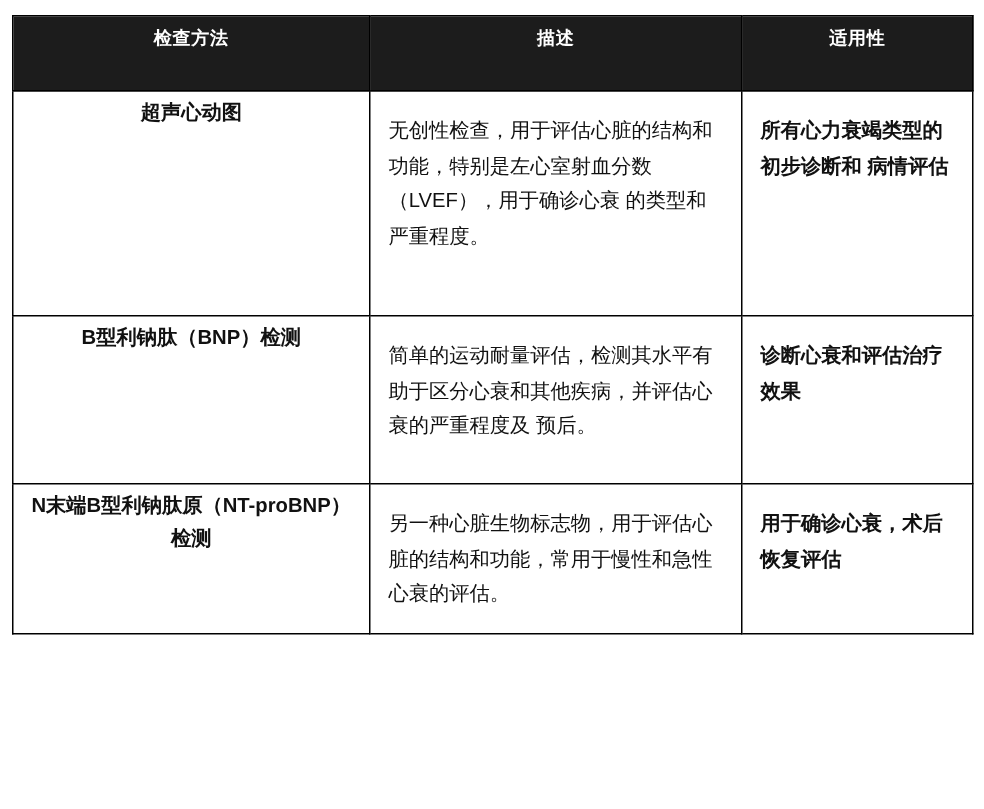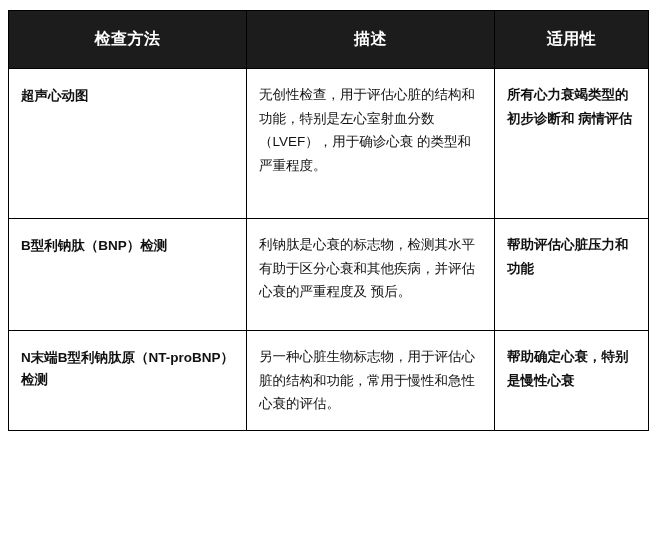--- a/index.html
+++ b/index.html
@@ -28,41 +28,42 @@
   table.exam-table th,
   table.exam-table td {
     border: 1px solid #000000;
     vertical-align: top;
     box-sizing: border-box;
   }
   thead th {
     background: #1c1c1c;
     color: #ffffff;
     font-weight: bold;
-    font-size: 16px;
+    font-size: 12px;
     text-align: center;
     vertical-align: middle;
     height: 50px;
-    padding: 18px 4px;
+    padding: 6px 4px;
     letter-spacing: 0.5px;
   }
   col.c1 { width: 238px; }
   col.c2 { width: 248px; }
   col.c3 { width: 154px; }
 
   tbody td {
     padding: 14px 12px 12px 12px;
     font-size: 13.5px;
     line-height: 1.75;
   }
   tbody td.method {
     font-weight: bold;
     font-size: 13.5px;
     line-height: 1.65;
-    padding-top: 16px;
+    padding-top: 3px;
+    text-align: center;
   }
   tbody td.desc {
     font-weight: normal;
   }
   tbody td.applic {
     font-weight: bold;
   }
   tbody tr.r1 td { height: 150px; }
   tbody tr.r2 td { height: 112px; }
   tbody tr.r3 td { height: 100px; }
@@ -86,23 +87,23 @@
       </tr>
     </thead>
     <tbody>
       <tr class="r1">
         <td class="method">超声心动图</td>
         <td class="desc">无创性检查，用于评估心脏的结构和功能，特别是左心室射血分数（LVEF），用于确诊心衰 的类型和严重程度。</td>
         <td class="applic">所有心力衰竭类型的初步诊断和 病情评估</td>
       </tr>
       <tr class="r2">
         <td class="method">B型利钠肽（BNP）检测</td>
-        <td class="desc">利钠肽是心衰的标志物，检测其水平有助于区分心衰和其他疾病，并评估心衰的严重程度及 预后。</td>
-        <td class="applic">帮助评估心脏压力和功能</td>
+        <td class="desc">简单的运动耐量评估，检测其水平有助于区分心衰和其他疾病，并评估心衰的严重程度及 预后。</td>
+        <td class="applic">诊断心衰和评估治疗效果</td>
       </tr>
       <tr class="r3">
         <td class="method">N末端B型利钠肽原（NT-proBNP）检测</td>
         <td class="desc">另一种心脏生物标志物，用于评估心脏的结构和功能，常用于慢性和急性心衰的评估。</td>
-        <td class="applic">帮助确定心衰，特别是慢性心衰</td>
+        <td class="applic">用于确诊心衰，术后恢复评估</td>
       </tr>
     </tbody>
   </table>
 </div>
 
 </body></html>

